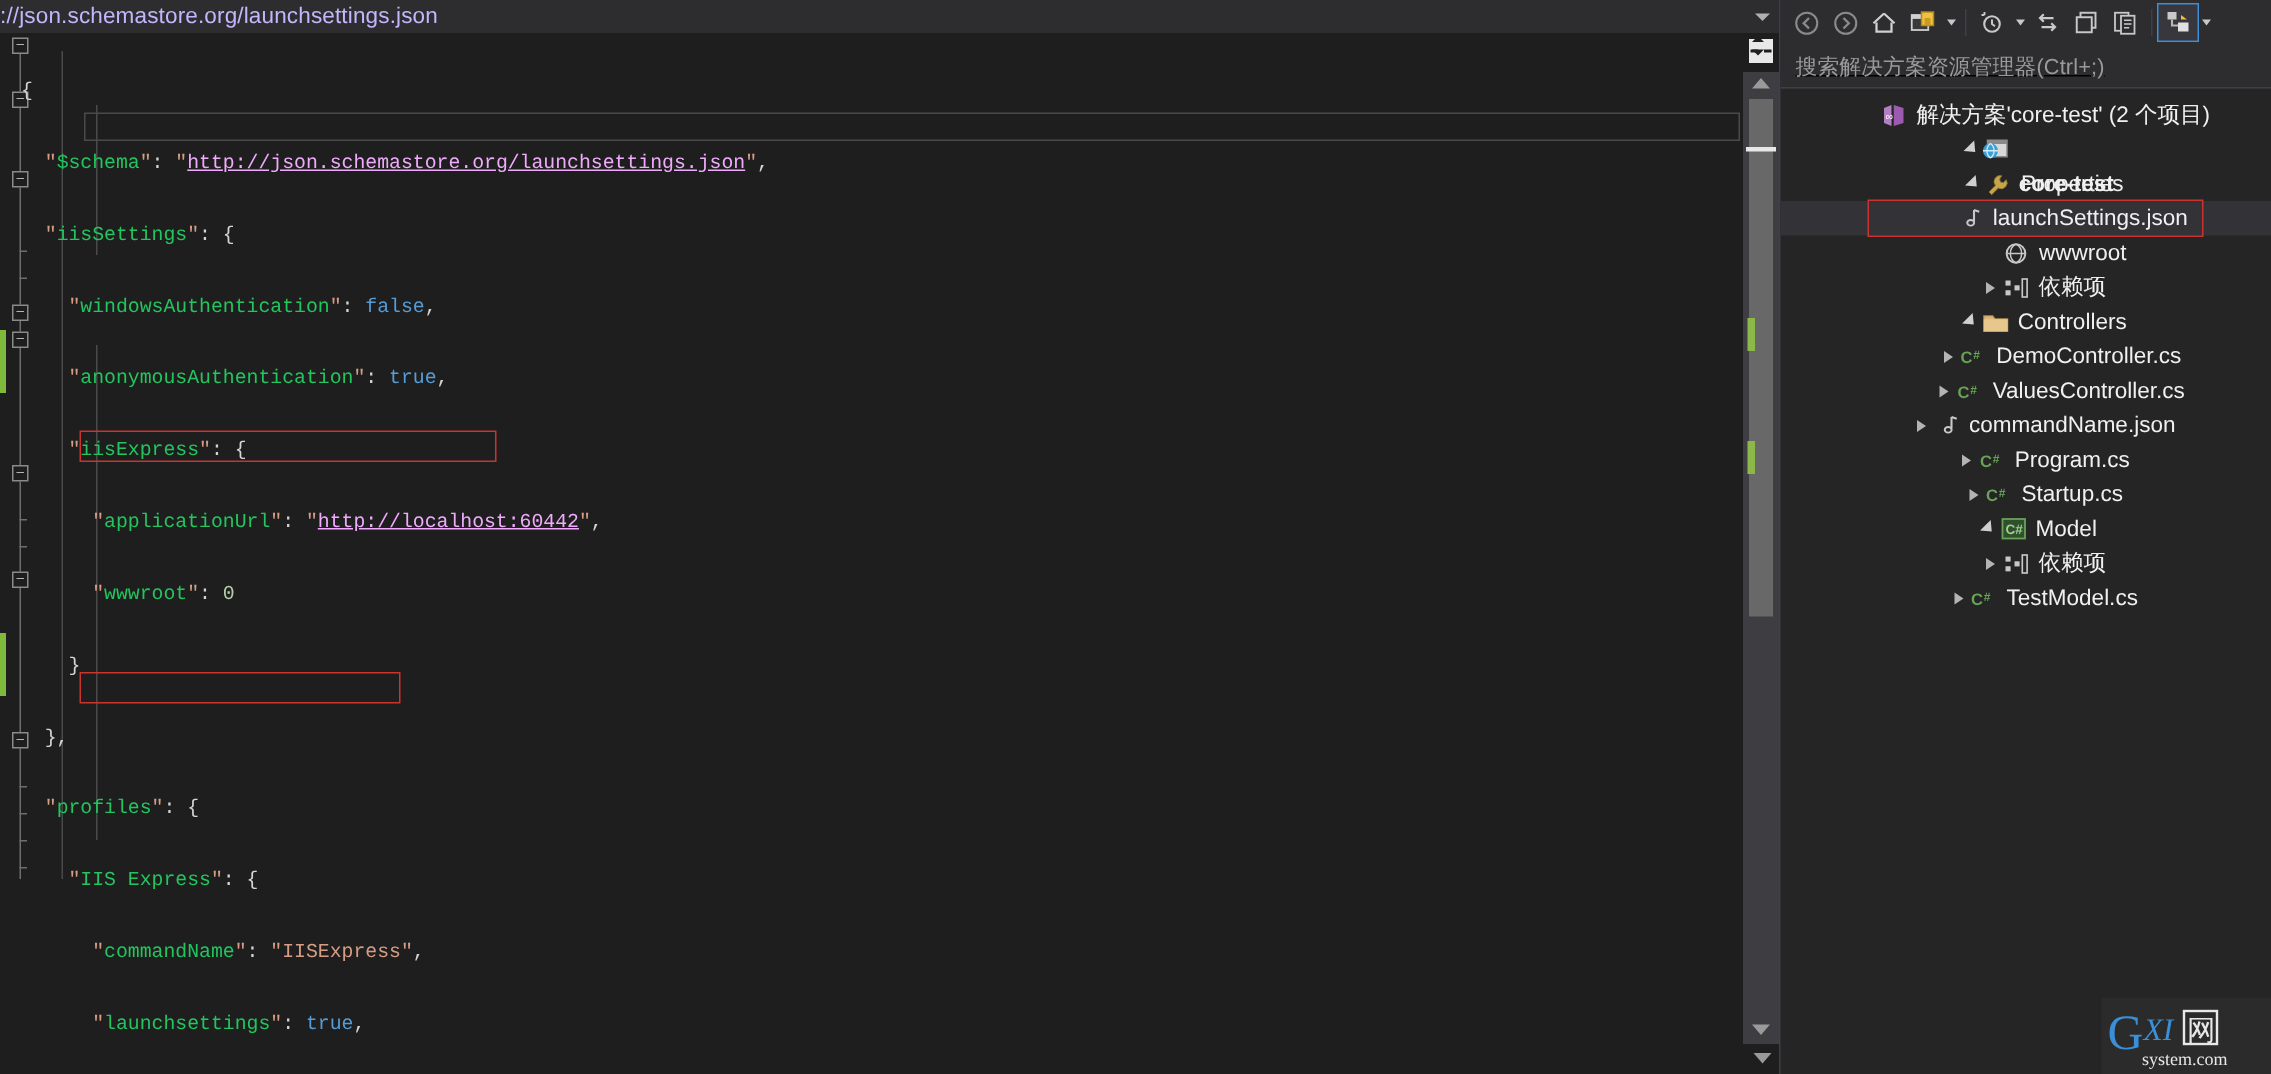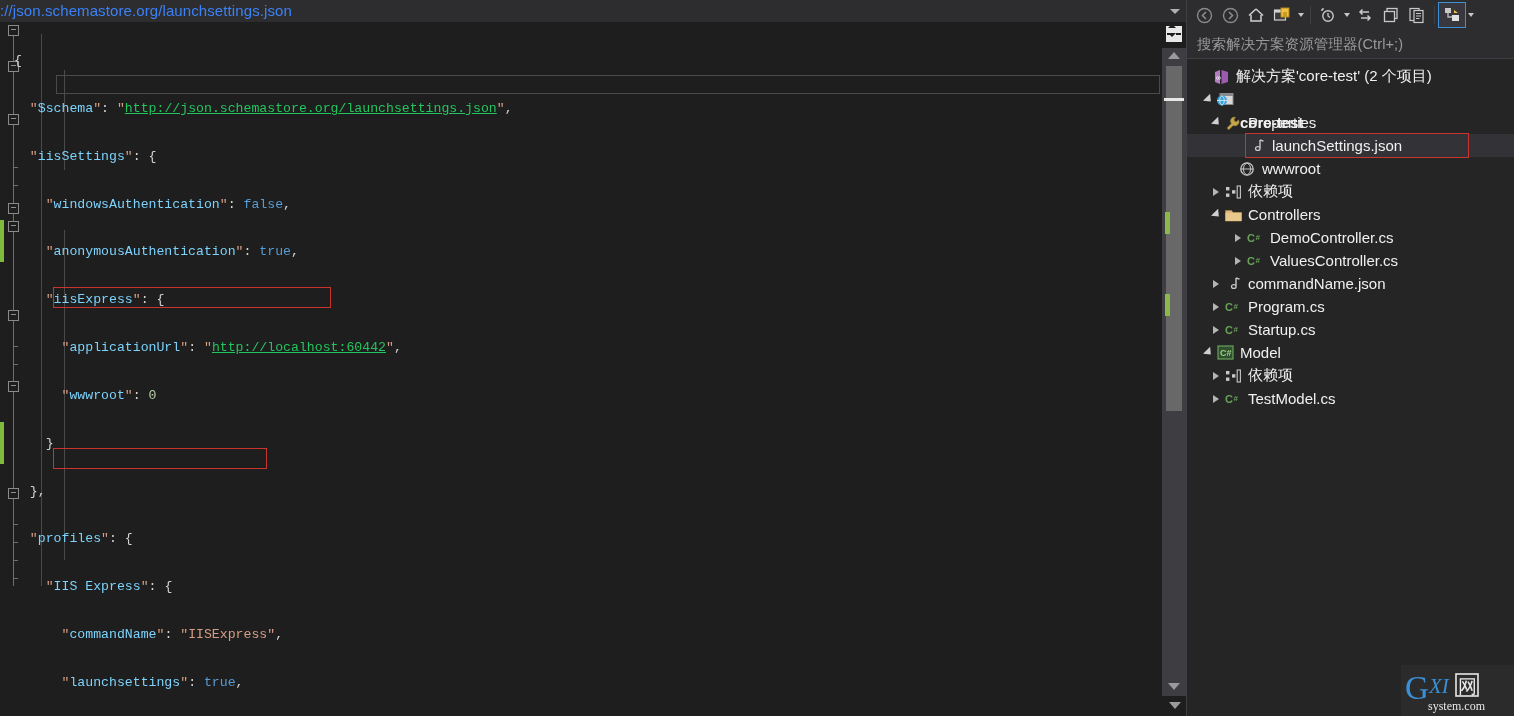--- a/index.html
+++ b/index.html
@@ -8,21 +8,21 @@
     font-family:"Liberation Sans",sans-serif;
     -webkit-font-smoothing:antialiased;
   }
   .app{position:relative;width:1514px;height:716px;display:flex;}
 
   
   .editor-pane{position:relative;width:1186px;height:716px;background:#1e1e1e;flex:0 0 1186px;}
 
   .tooltip-bar{
     position:absolute;left:0;top:0;width:1186px;height:38px;
-    background:#2d2d30;color:#3b82f6;
+    background:#2d2d30;color:#c4b5fd;
     font-size:15px;line-height:22px;letter-spacing:.1px;
     white-space:nowrap;overflow:hidden;
   }
 
   .code-area{
     position:absolute;left:0;top:22px;width:1162px;height:674px;
     background:#1e1e1e;overflow:hidden;
   }
 
   
@@ -45,26 +45,26 @@
   
   .code{
     position:absolute;left:14px;top:0;
     font-family:"Liberation Mono",monospace;
     font-size:13.2px;
     white-space:pre;
   }
   .line{height:17.85px;line-height:17.85px;white-space:pre;}
   .ind{position:absolute;width:1px;background:#4a4a4a;}
 
-  .k{color:#7dd3fc;}        
+  .k{color:#22c55e;}        
   .s{color:#d69d85;}        
   .b{color:#569cd6;}        
   .n{color:#b5cea8;}        
   .p{color:#d4d4d4;}        
-  .u{color:#22c55e;text-decoration:underline;margin-top:24px;}        
+  .u{color:#f0abfc;text-decoration:underline;margin-top:24px;}        
 
   .cur-line{
     position:absolute;left:56px;width:1104px;height:19px;
     border:1px solid #4a4a4a;box-sizing:border-box;
     pointer-events:none;
   }
   .redbox{
     position:absolute;border:1.6px solid #c9342f;box-sizing:border-box;
     pointer-events:none;
   }
@@ -147,30 +147,31 @@
   .tb-caret::after{
     content:"";width:0;height:0;border-left:3.5px solid transparent;
     border-right:3.5px solid transparent;border-top:4px solid #c8c8c8;
   }
   .tb-active{
     outline:1px solid #3e8fd6;background:#37373d;
   }
 
   .se-search{
     height:28px;background:#2d2d30;border-bottom:1px solid #3f3f46;
-    display:flex;align-items:center;padding-left:10px;
+    display:flex;align-items:center;padding-left:10px;text-decoration:underline;
   }
   .se-search span{
     color:#9a9a9a;font-size:14.5px;letter-spacing:.1px;
   }
 
   .tree{padding-top:6px;font-size:15px;color:#f0f0f0;}
   .row{
     height:23px;display:flex;align-items:center;position:relative;
     white-space:nowrap;
+    justify-content:center;
   }
   .row.sel{background:#333337;}
   .exp{
     width:14px;height:23px;display:flex;align-items:center;justify-content:center;
     flex:0 0 14px;
   }
   .tri-r{width:0;height:0;border-top:4.5px solid transparent;
     border-bottom:4.5px solid transparent;border-left:6px solid #b4b4b4;}
   .tri-d{width:0;height:0;border-left:5px solid transparent;
     border-right:5px solid transparent;border-top:6px solid #d0d0d0;

